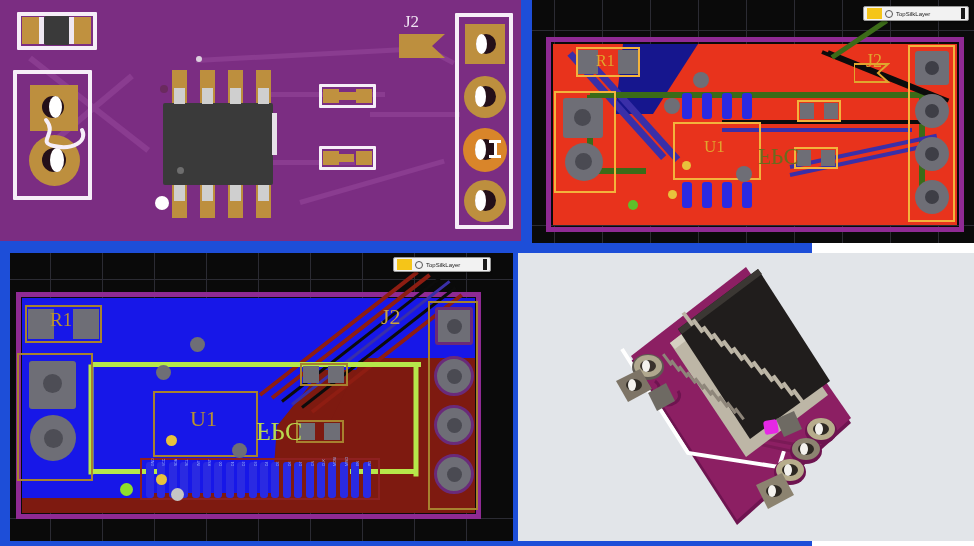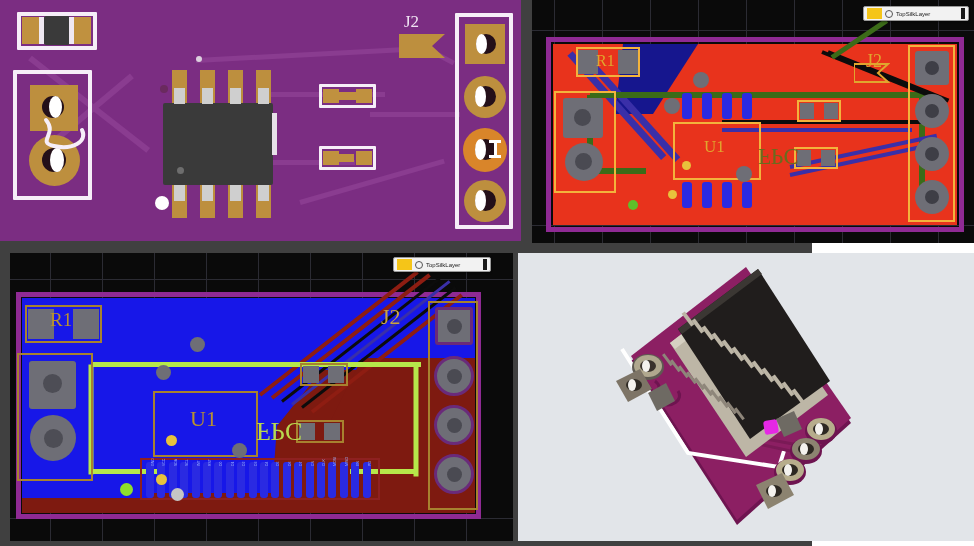--- a/index.html
+++ b/index.html
@@ -1,20 +1,20 @@
 <!DOCTYPE html>
 <html><head>
 <meta charset="utf-8">
 <title>PCB Design Views</title>
 <style>
   * { margin:0; padding:0; box-sizing:border-box; }
   html,body { width:974px; height:546px; overflow:hidden; background:#ffffff;
               font-family:"Liberation Sans", sans-serif; }
 
-  #sheet { position:relative; width:812px; height:546px; background:#404040; }
+  #sheet { position:relative; width:812px; height:546px; background:#1d4ed8; }
 
   .panel { position:absolute; overflow:hidden; }
 
   
   #p1 { left:0; top:0; width:521px; height:241px; background:#7a2f7e; }
   #p1 .board { position:absolute; inset:0; background:#7b2d82; }
 
   
   .trace { position:absolute; background:#8a3c90; }
 

